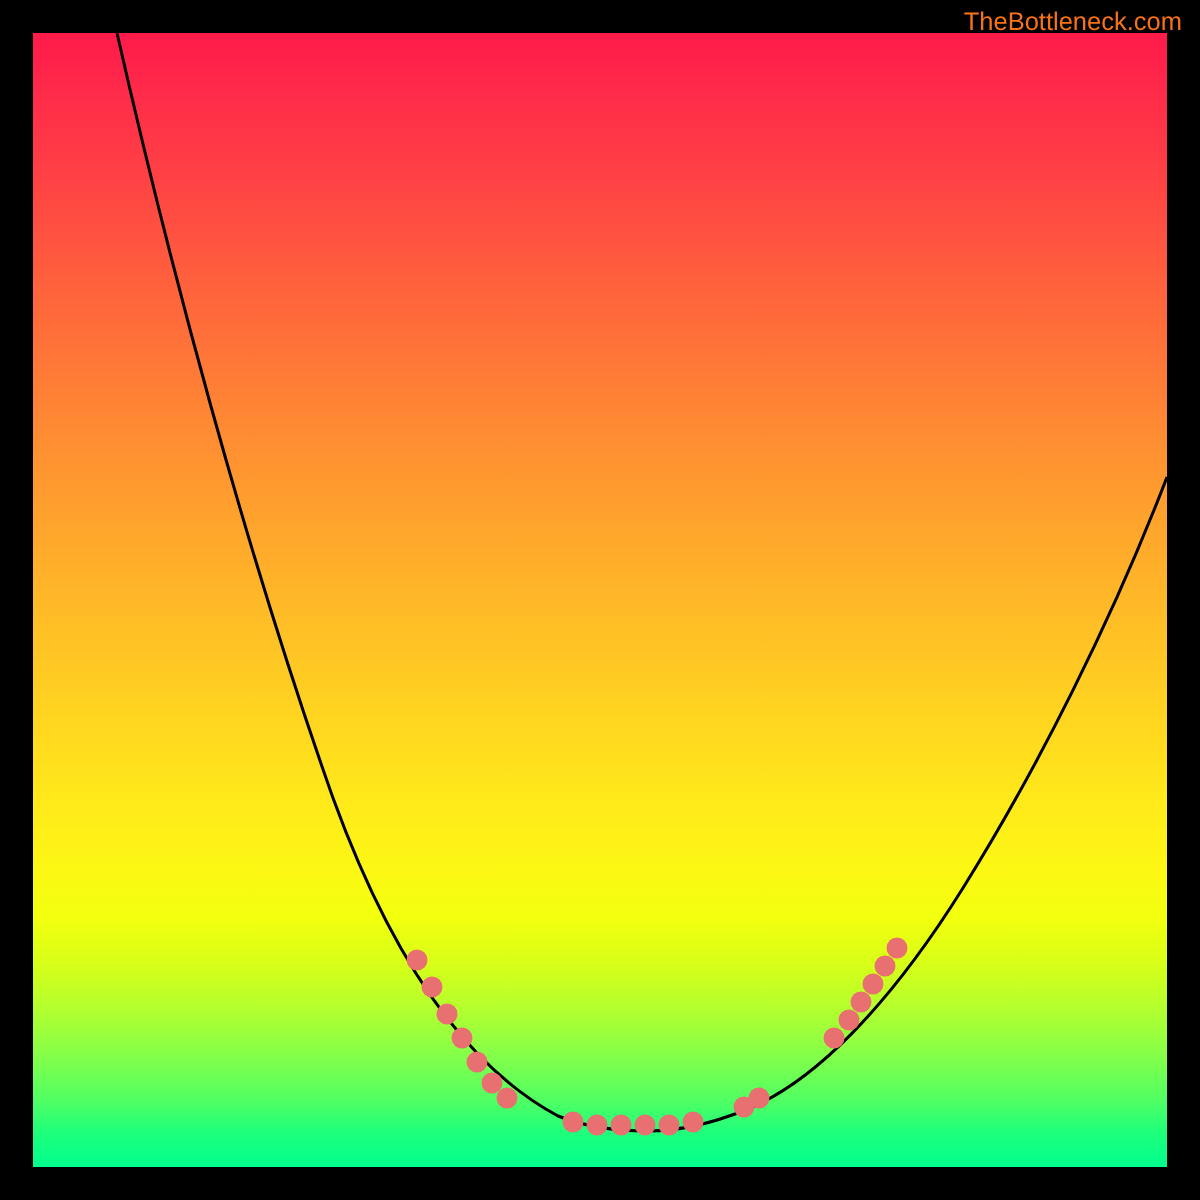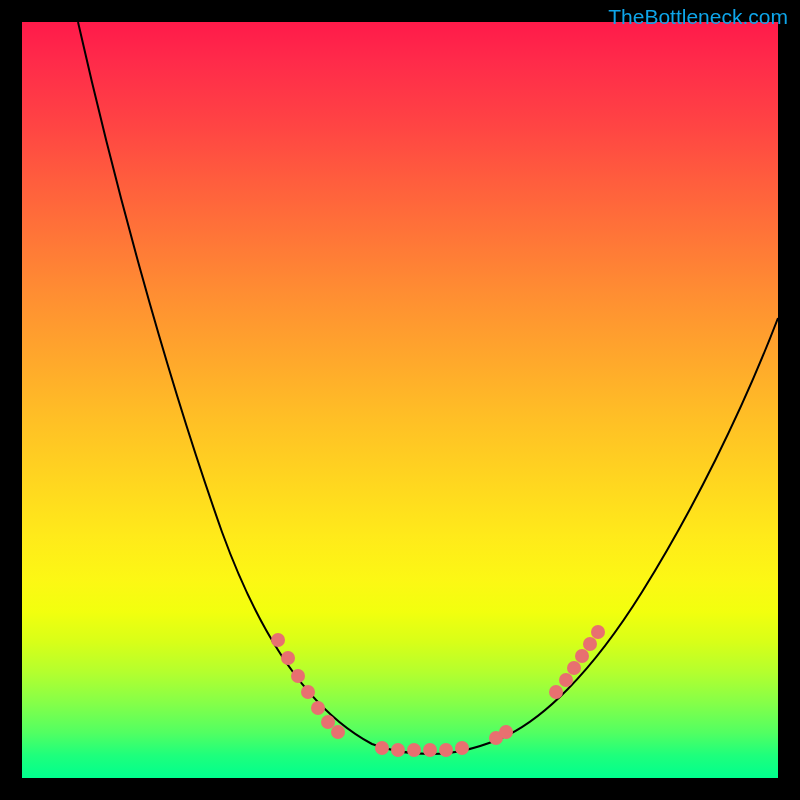--- a/index.html
+++ b/index.html
@@ -11,22 +11,22 @@
       width: 800px;
       height: 800px;
       background: #000;
       position: relative;
       font-family: Arial, sans-serif;
     }
     .watermark {
       position: absolute;
       top: 5px;
       right: 12px;
-      color: #0ea5e9;
-      font-size: 21px;
+      color: #f97316;
+      font-size: 17px;
       font-weight: normal;
       z-index: 10;
       font-family: Arial, sans-serif;
     }
     .chart-area {
       position: absolute;
       top: 22px;
       left: 22px;
       width: 756px;
       height: 756px;

